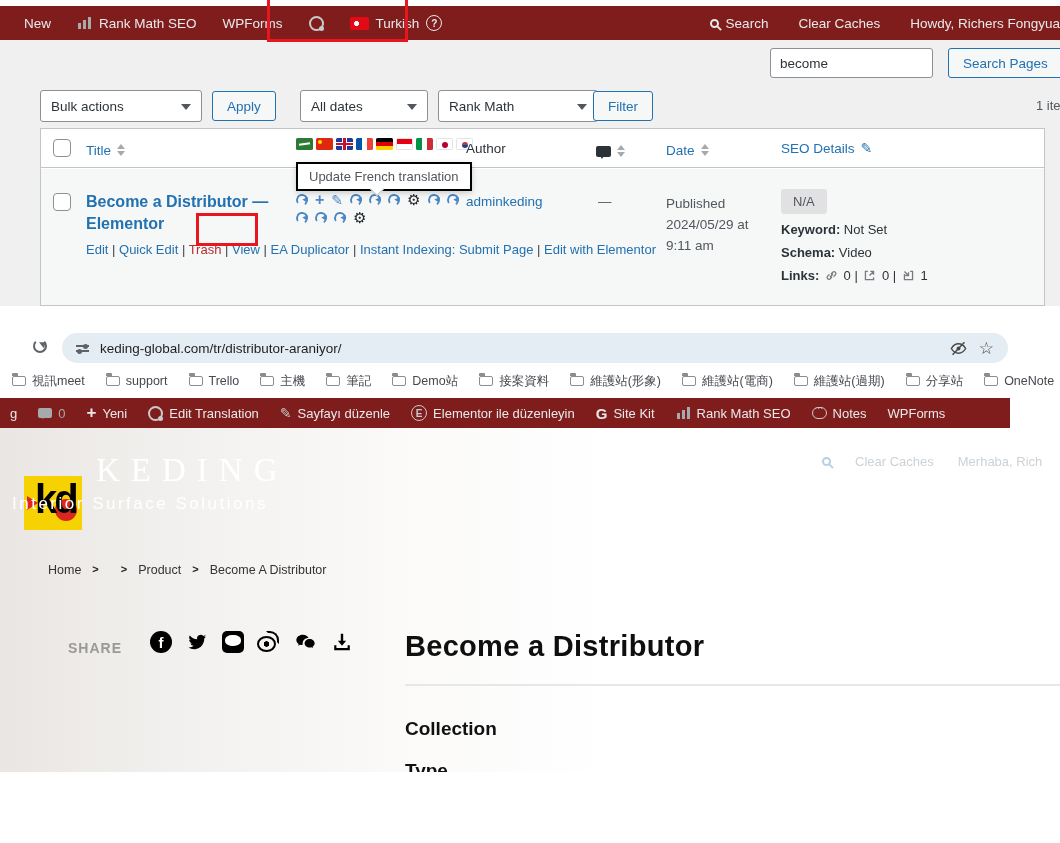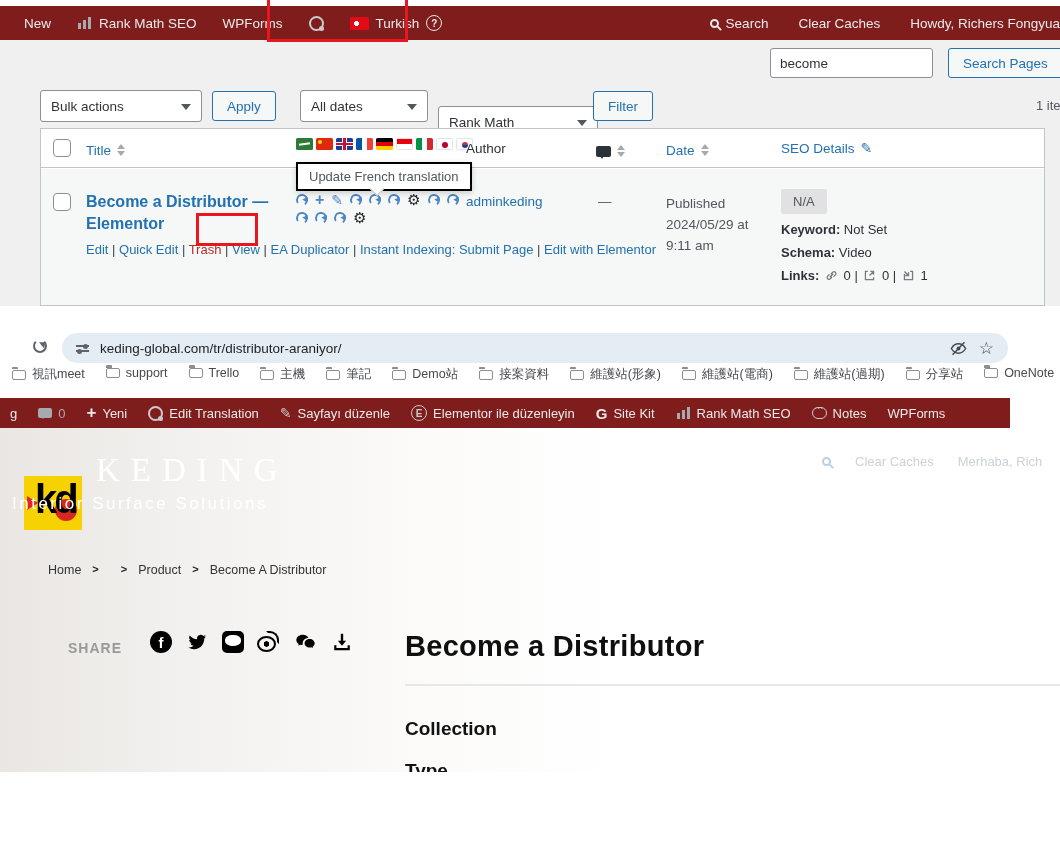--- a/index.html
+++ b/index.html
@@ -116,21 +116,21 @@
     display:flex; align-items:center; padding:0 14px; gap:11px; cursor:text; }
   .tune { width:13px; height:12px; position:relative; flex:0 0 auto;
     background:linear-gradient(#5f6368 0 0) 0 3px/13px 2px no-repeat, linear-gradient(#5f6368 0 0) 0 8px/13px 2px no-repeat; }
   .tune::before { content:""; position:absolute; right:1px; top:1.5px; width:5px; height:5px; background:#5f6368; border-radius:50%; }
   .tune::after { content:""; position:absolute; left:1px; bottom:0.5px; width:5px; height:5px; background:#5f6368; border-radius:50%; }
   #url { font-size:13.5px; color:#1f1f1f; white-space:nowrap; }
   #pill .sp { flex:1; }
   .star { font-size:17px; color:#474747; line-height:1; cursor:pointer; }
   .star::before { content:"☆"; }
   #bmbar { position:absolute; left:0; top:36px; width:1060px; height:30px; background:#fff;
-    display:flex; align-items:flex-start; gap:21px; padding-left:12px; font-size:12.5px; color:#45484d; white-space:nowrap; }
+    display:flex; align-items:center; gap:21px; padding-left:12px; font-size:12.5px; color:#45484d; white-space:nowrap; }
   .bm { display:flex; align-items:center; gap:6px; cursor:pointer; }
   .folder { width:14px; height:10px; border:1.5px solid #8a8d91; border-radius:2px; position:relative; flex:0 0 auto; }
   .folder::before { content:""; position:absolute; left:-1px; top:-4px; width:6px; height:2.5px; background:#8a8d91; border-radius:1px 1px 0 0; }
 
   #abar2 { position:absolute; left:0; top:68px; width:1010px; height:30px; padding-left:10px; }
   #abar2 .it { margin-right:21px; gap:6px; font-size:13px; }
   .bub-lt { width:14px; height:10px; background:#a7aaad; border-radius:2px; position:relative; display:inline-block; }
   .bub-lt::after { content:""; position:absolute; left:2px; bottom:-4px; border:3px solid transparent; border-top:4px solid #a7aaad; }
   .bub-ol { width:15px; height:12px; border:1.6px solid #c9cacb; border-radius:6px; position:relative; display:inline-block; }
   .bub-ol::after { content:"..."; position:absolute; left:2px; top:-7px; color:#c9cacb; font-size:9px; letter-spacing:0.5px; }
@@ -224,21 +224,21 @@
 
     <div class="wsel" style="left:40px; top:50px; width:162px;">
         <span>Bulk actions</span>
       </div>
     <span class="wbtn" style="left:212px; top:51px;">
         <span>Apply</span>
       </span>
     <div class="wsel" style="left:300px; top:50px; width:128px;">
         <span>All dates</span>
       </div>
-    <div class="wsel" style="left:438px; top:66px; width:160px;">
+    <div class="wsel" style="left:438px; top:50px; width:160px;">
         <span>Rank Math</span>
       </div>
     <span class="wbtn" style="left:593px; top:51px;">
         <span>Filter</span>
       </span>
     <span class="count" style="left:1036px; top:58px;">1 item</span>
 
     <div id="ltable">
       <div id="thead">
         <span class="cb" style="left:12px; top:10px;"></span>

